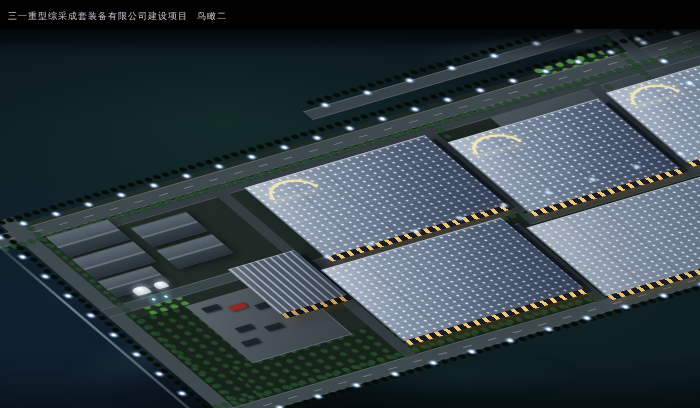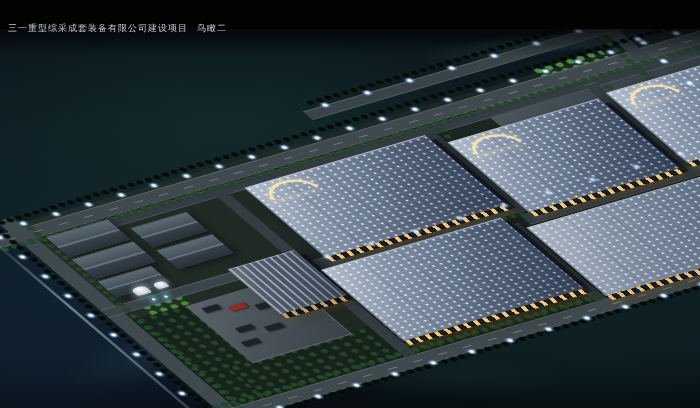--- a/index.html
+++ b/index.html
@@ -10,21 +10,21 @@
       linear-gradient(to bottom, rgba(3,5,9,.9) 0%, rgba(8,16,24,.4) 12%, rgba(8,16,24,0) 30%),
       radial-gradient(ellipse 540px 320px at 32% 28%, rgba(23,55,46,.58), rgba(23,55,46,0) 74%),
       radial-gradient(ellipse 500px 300px at 80% 70%, rgba(17,45,40,.5), rgba(17,45,40,0) 75%),
       radial-gradient(ellipse 440px 320px at 6% 82%, rgba(19,38,60,.6), rgba(19,38,60,0) 70%),
       linear-gradient(to bottom, rgba(4,7,12,0) 86%, rgba(3,6,10,.95) 100%);
     font-family:"DejaVu Sans", sans-serif;
   }
   
   .topbar{position:absolute;left:0;top:0;width:700px;height:29px;background:#020203;z-index:40;}
   .title{position:absolute;left:8px;top:11px;font-size:9px;line-height:11px;color:#c6cbd1;
-         letter-spacing:1px;white-space:nowrap;text-shadow:0 0 1px #000;margin-top:12px;}
+         letter-spacing:1px;white-space:nowrap;text-shadow:0 0 1px #000;}
   .title .gap{display:inline-block;width:9px;}
   
   .site{position:absolute;left:12px;top:226px;width:780px;height:345px;
         transform-origin:0 0;transform:matrix(0.96,-0.28,0.76,0.65,0,0);}
   .site *{position:absolute;}
   .site-base{left:0;top:0;right:0;bottom:55px;
     background:linear-gradient(120deg,#232e29 0%,#1c2622 45%,#18221f 100%);}
   
   .gz{background-color:#15231a;
       background-image:radial-gradient(circle at 5px 4px, rgba(40,74,42,.85) 0 2.4px, rgba(26,48,28,.4) 3.2px, transparent 4px);

